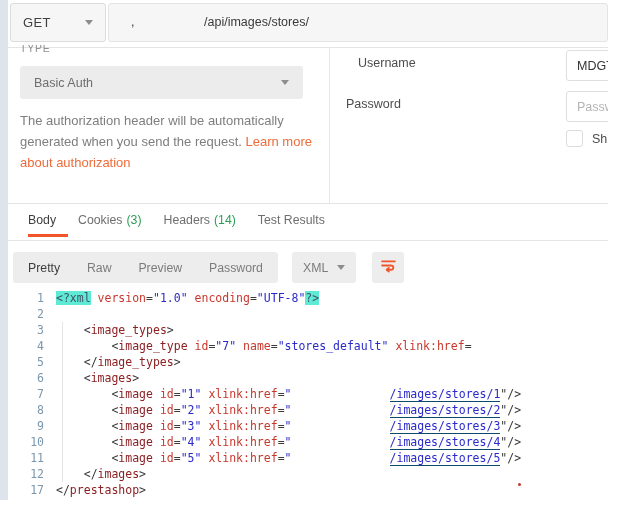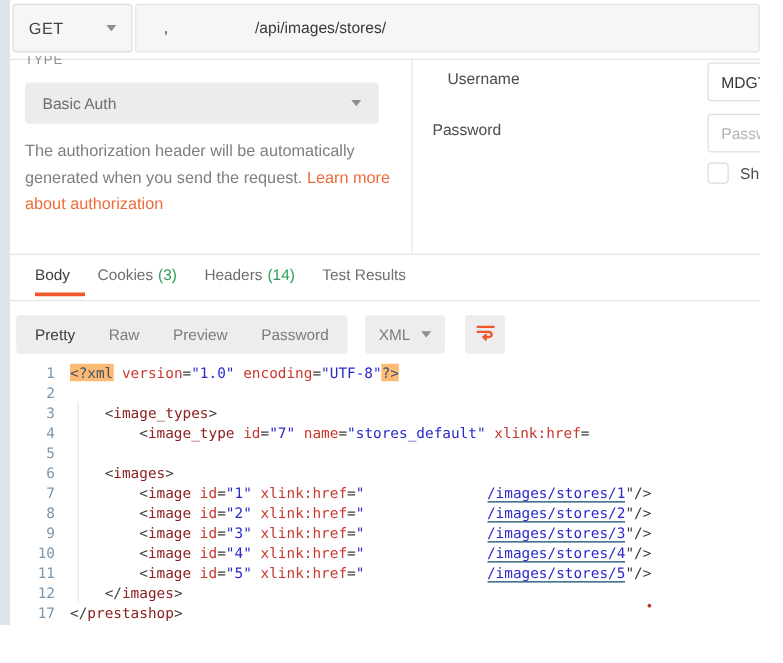--- a/index.html
+++ b/index.html
@@ -84,21 +84,21 @@
   .cl .src { margin-left:12px; }
   .cl .guide { position:absolute; left:62px; top:0; height:16px; width:1px; background:#e5e5e5; }
   .tk-p    { color:#3a3a3a; }
   .tk-sp   { color:#3a3a3a; }
   .tk-tag  { color:#8c2022; }
   .tk-attr { color:#c8382d; }
   .tk-str  { color:#2a2acb; }
   .tk-link { color:#2a2acb; border-bottom:1px solid #0c4a6e; cursor:pointer; }
   .tk-rstr { color:#a8201a; }
   .tk-rlink{ color:#a8201a; border-bottom:1px solid #3f48c4; cursor:pointer; }
-  .tk-hl   { background:#fdba74; color:#3e5366; }
+  .tk-hl   { background:#5eead4; color:#3e5366; }
   .tk-gap  { display:inline-block; height:1px; }
 
   .red-dot { left:518px; top:483px; width:3px; height:3px; border-radius:50%; background:#c0392b; }
 
   
   .overlay-right  { left:608px; top:0; width:18px; height:530px; background:#fff; }
   .overlay-bottom { left:0; top:500px; width:626px; height:30px; background:#fff; }
 </style>
 </head>
 <body>
@@ -169,21 +169,21 @@
         <path d="M8.3 10.2 L6.3 12 L8.3 13.8"></path>
       </svg>
     </span>
   </div>
 
   <div class="abs code-area">
       <div class="cl"><span class="gut">1</span><span class="src"><span class="tk-hl">&lt;?xml</span><span class="tk-sp"> </span><span class="tk-attr">version</span><span class="tk-p">=</span><span class="tk-str">"1.0"</span><span class="tk-sp"> </span><span class="tk-attr">encoding</span><span class="tk-p">=</span><span class="tk-str">"UTF-8"</span><span class="tk-hl">?&gt;</span></span></div>
       <div class="cl"><span class="gut">2</span></div>
       <div class="cl"><i class="guide"></i><span class="gut">3</span><span class="src"><span class="tk-sp">    </span><span class="tk-p">&lt;</span><span class="tk-tag">image_types</span><span class="tk-p">&gt;</span></span></div>
       <div class="cl"><i class="guide"></i><span class="gut">4</span><span class="src"><span class="tk-sp">        </span><span class="tk-p">&lt;</span><span class="tk-tag">image_type</span><span class="tk-sp"> </span><span class="tk-attr">id</span><span class="tk-p">=</span><span class="tk-str">"7"</span><span class="tk-sp"> </span><span class="tk-attr">name</span><span class="tk-p">=</span><span class="tk-str">"stores_default"</span><span class="tk-sp"> </span><span class="tk-attr">xlink:href</span><span class="tk-p">=</span></span></div>
-      <div class="cl"><i class="guide"></i><span class="gut">5</span></div>
+      <div class="cl"><i class="guide"></i><span class="gut">5</span><span class="src"><span class="tk-sp">    </span><span class="tk-p">&lt;/</span><span class="tk-tag">image_types</span><span class="tk-p">&gt;</span></span></div>
       <div class="cl"><i class="guide"></i><span class="gut">6</span><span class="src"><span class="tk-sp">    </span><span class="tk-p">&lt;</span><span class="tk-tag">images</span><span class="tk-p">&gt;</span></span></div>
       <div class="cl"><i class="guide"></i><span class="gut">7</span><span class="src"><span class="tk-sp">        </span><span class="tk-p">&lt;</span><span class="tk-tag">image</span><span class="tk-sp"> </span><span class="tk-attr">id</span><span class="tk-p">=</span><span class="tk-str">"1"</span><span class="tk-sp"> </span><span class="tk-attr">xlink:href</span><span class="tk-p">=</span><span class="tk-str">"</span><span class="tk-gap" style="width: 98px;"></span><span class="tk-link">/images/stores/1</span><span class="tk-p">"/&gt;</span></span></div>
       <div class="cl"><i class="guide"></i><span class="gut">8</span><span class="src"><span class="tk-sp">        </span><span class="tk-p">&lt;</span><span class="tk-tag">image</span><span class="tk-sp"> </span><span class="tk-attr">id</span><span class="tk-p">=</span><span class="tk-str">"2"</span><span class="tk-sp"> </span><span class="tk-attr">xlink:href</span><span class="tk-p">=</span><span class="tk-str">"</span><span class="tk-gap" style="width: 98px;"></span><span class="tk-link">/images/stores/2</span><span class="tk-p">"/&gt;</span></span></div>
       <div class="cl"><i class="guide"></i><span class="gut">9</span><span class="src"><span class="tk-sp">        </span><span class="tk-p">&lt;</span><span class="tk-tag">image</span><span class="tk-sp"> </span><span class="tk-attr">id</span><span class="tk-p">=</span><span class="tk-str">"3"</span><span class="tk-sp"> </span><span class="tk-attr">xlink:href</span><span class="tk-p">=</span><span class="tk-str">"</span><span class="tk-gap" style="width: 98px;"></span><span class="tk-link">/images/stores/3</span><span class="tk-p">"/&gt;</span></span></div>
       <div class="cl"><i class="guide"></i><span class="gut">10</span><span class="src"><span class="tk-sp">        </span><span class="tk-p">&lt;</span><span class="tk-tag">image</span><span class="tk-sp"> </span><span class="tk-attr">id</span><span class="tk-p">=</span><span class="tk-str">"4"</span><span class="tk-sp"> </span><span class="tk-attr">xlink:href</span><span class="tk-p">=</span><span class="tk-str">"</span><span class="tk-gap" style="width: 98px;"></span><span class="tk-link">/images/stores/4</span><span class="tk-p">"/&gt;</span></span></div>
       <div class="cl"><i class="guide"></i><span class="gut">11</span><span class="src"><span class="tk-sp">        </span><span class="tk-p">&lt;</span><span class="tk-tag">image</span><span class="tk-sp"> </span><span class="tk-attr">id</span><span class="tk-p">=</span><span class="tk-str">"5"</span><span class="tk-sp"> </span><span class="tk-attr">xlink:href</span><span class="tk-p">=</span><span class="tk-str">"</span><span class="tk-gap" style="width: 98px;"></span><span class="tk-link">/images/stores/5</span><span class="tk-p">"/&gt;</span></span></div>
       <div class="cl"><i class="guide"></i><span class="gut">12</span><span class="src"><span class="tk-sp">    </span><span class="tk-p">&lt;/</span><span class="tk-tag">images</span><span class="tk-p">&gt;</span></span></div>
       <div class="cl"><span class="gut">17</span><span class="src"><span class="tk-p">&lt;/</span><span class="tk-tag">prestashop</span><span class="tk-p">&gt;</span></span></div>
     </div>
 

